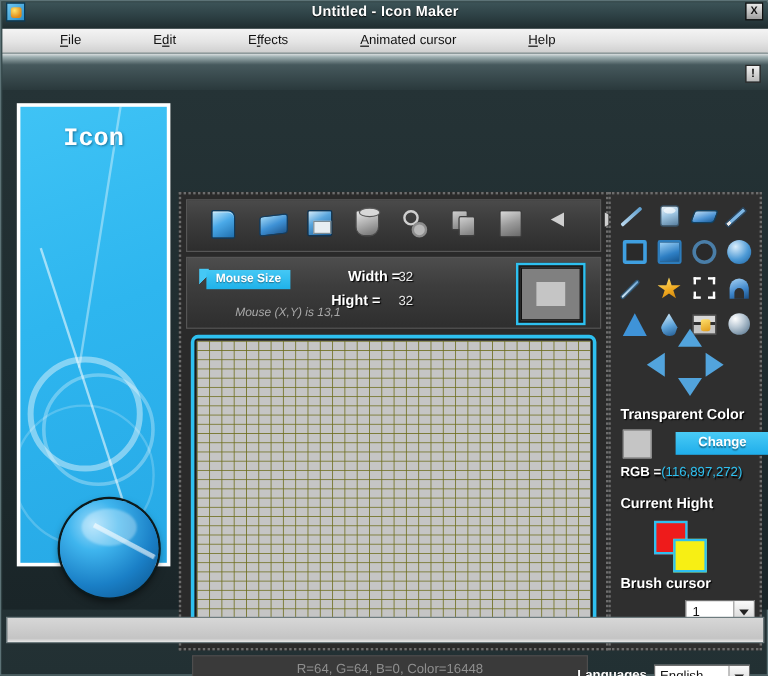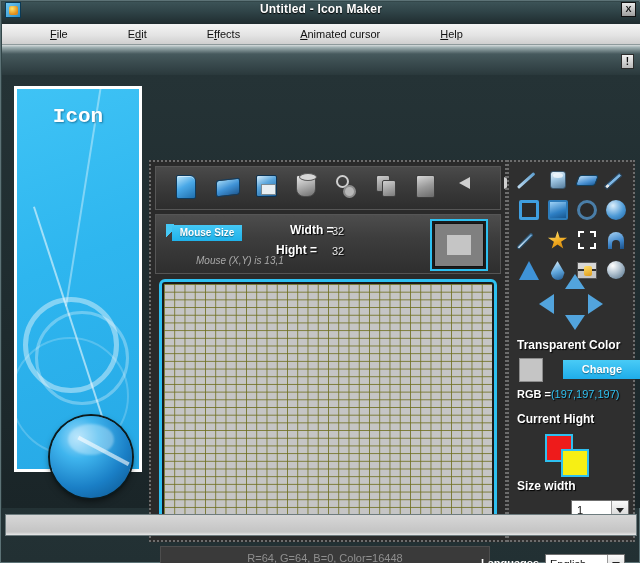--- a/index.html
+++ b/index.html
@@ -556,28 +556,28 @@
         <span class="dp" id="dp-up"></span>
         <span class="dp" id="dp-left"></span>
         <span class="dp" id="dp-right"></span>
         <span class="dp" id="dp-down"></span>
       </div>
 
       <div class="panel-heading" id="transp-title">Transparent Color</div>
       <div id="transp-swatch"></div>
       <div id="change-btn">Change</div>
       <div id="rgb-row">
-        <span>RGB =</span><span class="val">(197,197,197)</span>
+        <span>RGB =</span><span class="val">(116,897,272)</span>
       </div>
 
       <div class="panel-heading" id="colors-title">Current Hight</div>
       <div id="color-fg"></div>
       <div id="color-bg"></div>
 
-      <div class="panel-heading" id="brush-title">Size width</div>
+      <div class="panel-heading" id="brush-title">Brush cursor</div>
       <div id="brush-select">
         <span id="brush-value">1</span>
         <span class="combo-arrow">
             <i></i>
           </span>
       </div>
     </div>
 
   </div>
 

